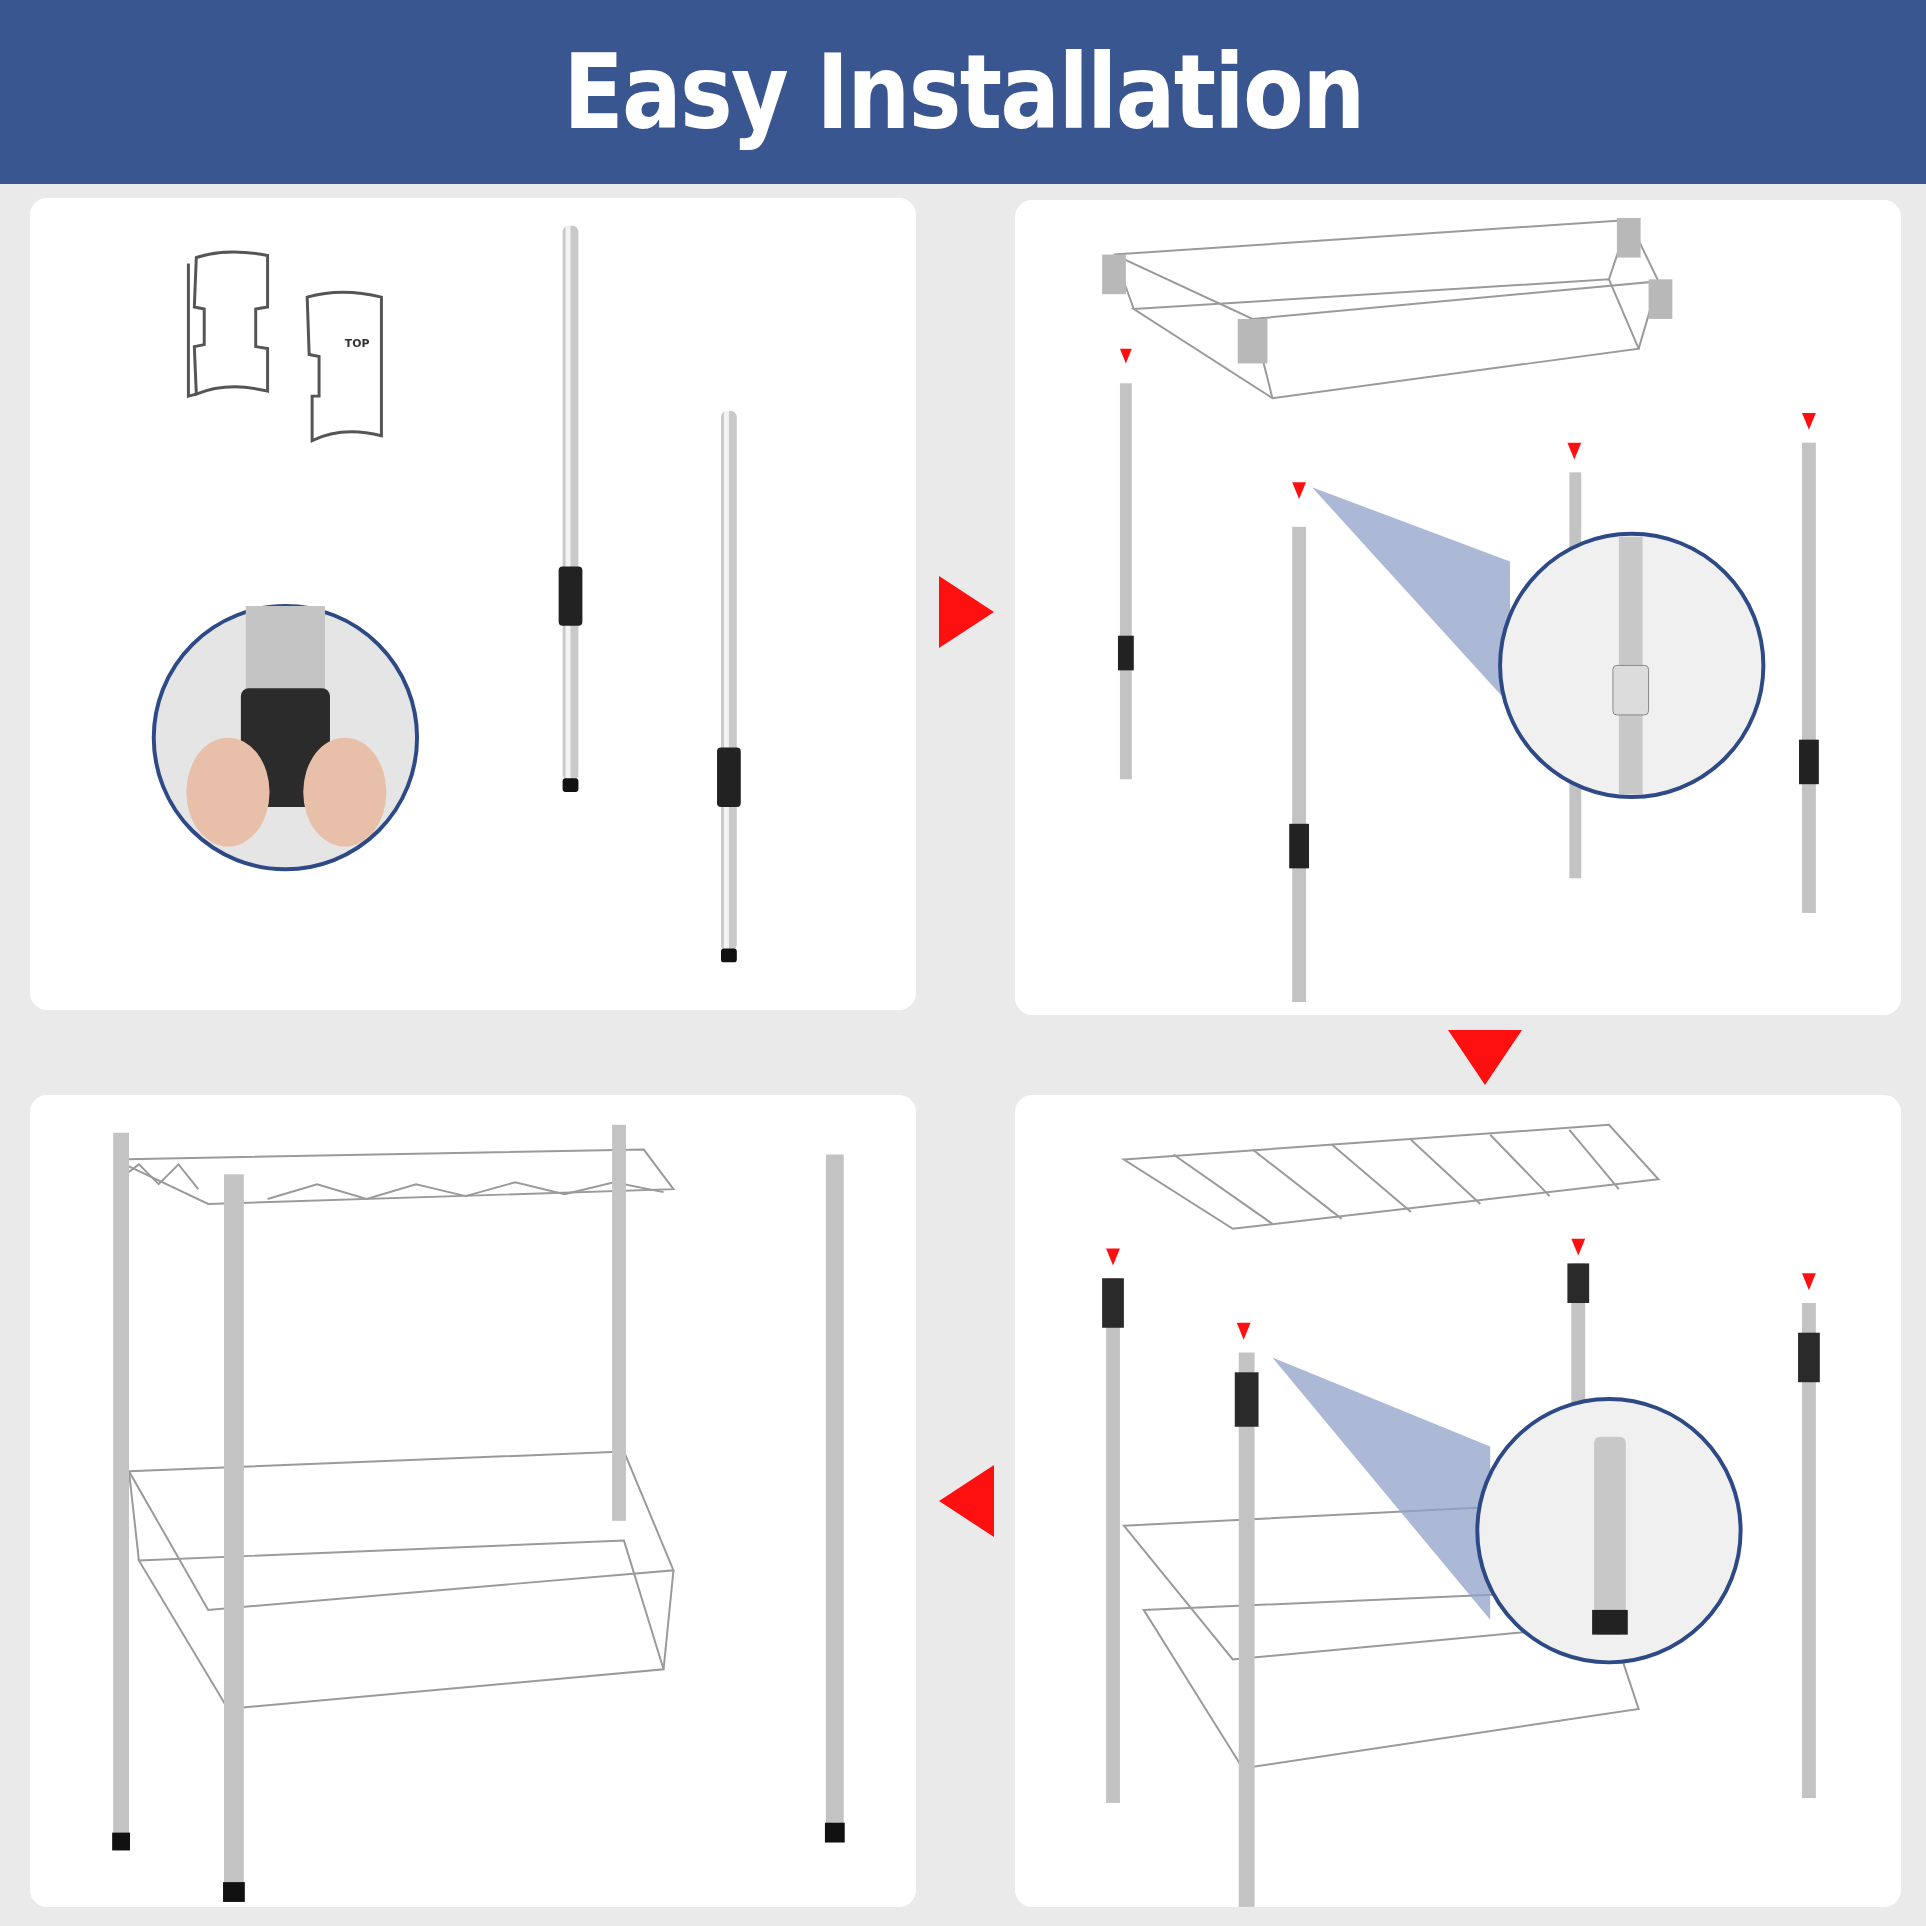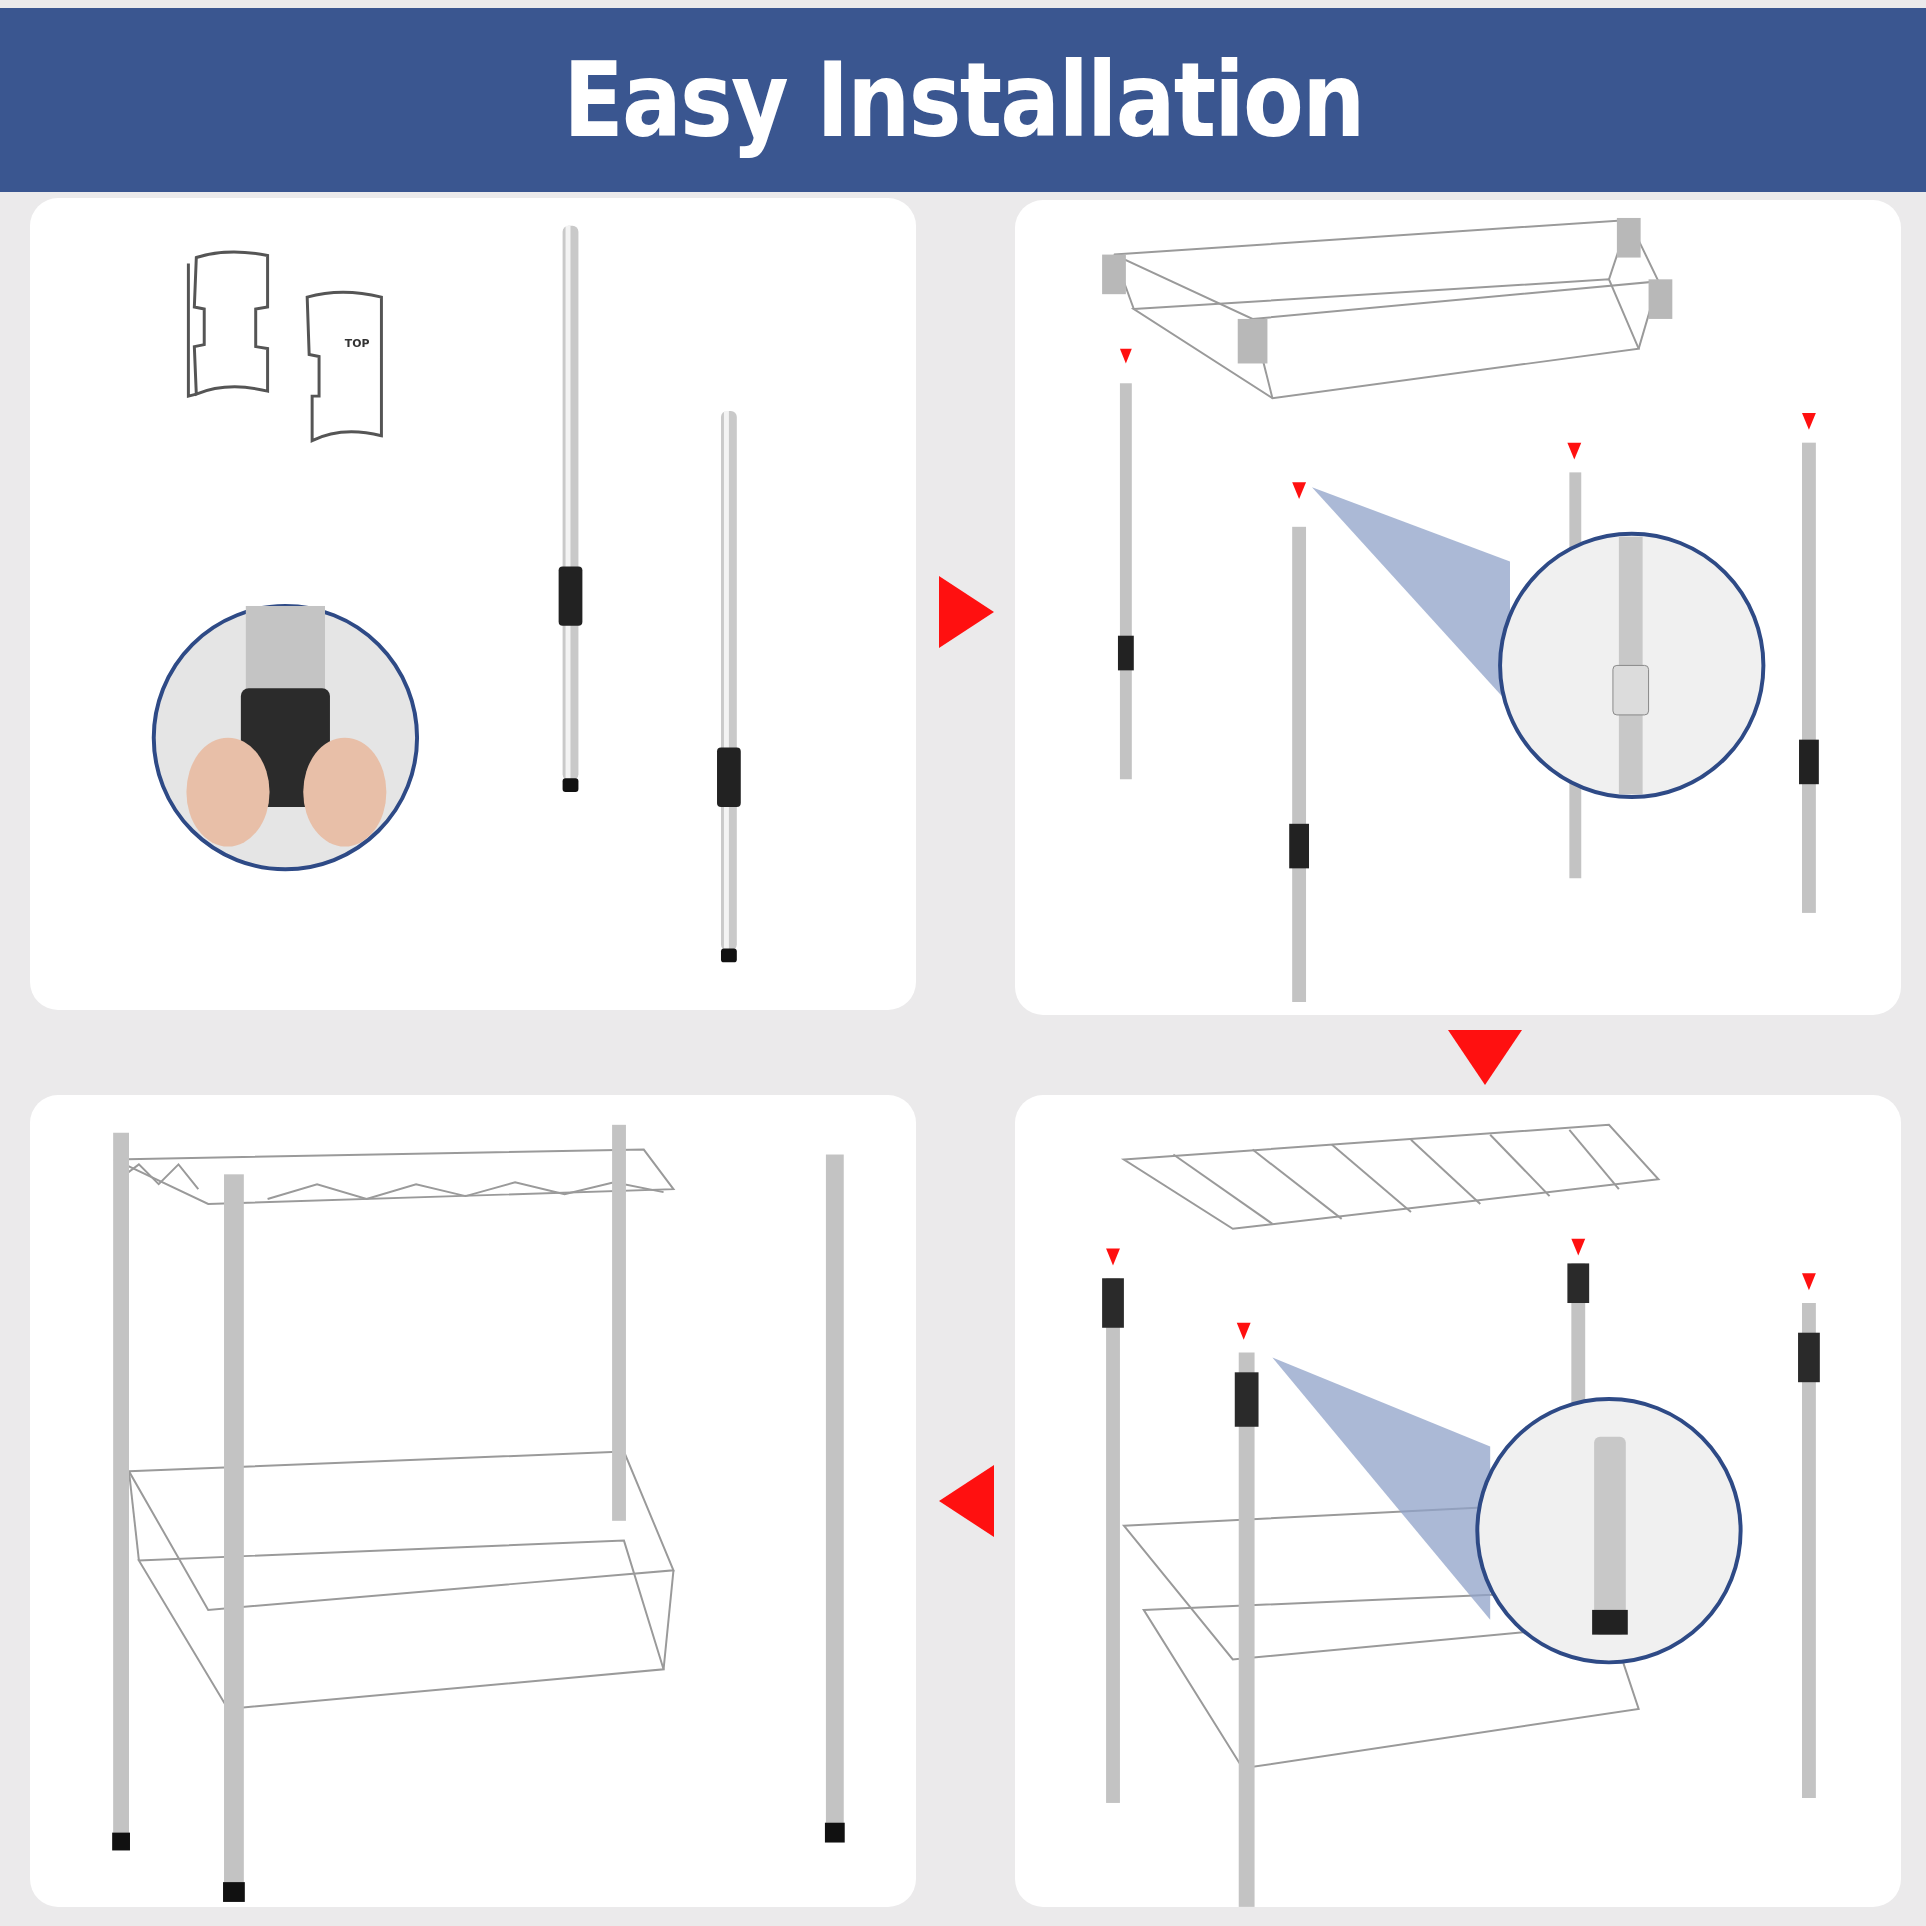--- a/index.html
+++ b/index.html
@@ -1,19 +1,19 @@
 <!DOCTYPE html>
 <html><head>
 <meta charset="utf-8">
 <style>
   html, body { margin:0; padding:0; }
   body { width:1927px; height:1927px; background:#ebeaeb; position:relative; overflow:hidden; font-family:"DejaVu Sans", sans-serif; }
-  .banner { position:absolute; left:0; top:8px; width:1927px; height:184px; background:#3a5690; display:flex; align-items:center; justify-content:center; }
+  .banner { position:absolute; left:0; top:0; width:1927px; height:184px; background:#3a5690; display:flex; align-items:center; justify-content:center; }
   .banner h1 { margin:0; color:#fff; font-family:"DejaVu Sans", sans-serif; font-weight:bold; font-size:103px; letter-spacing:-2px; transform:scaleX(0.86); }
-  .panel { position:absolute; background:#fff; border-radius:28px; overflow:hidden; }
+  .panel { position:absolute; background:#fff; border-radius:17px; overflow:hidden; }
   .p1 { left:30px; top:198px; width:886px; height:812px; }
   .p2 { left:1015px; top:200px; width:886px; height:815px; }
   .p3 { left:30px; top:1095px; width:886px; height:812px; }
   .p4 { left:1015px; top:1095px; width:886px; height:812px; }
   .arrow { position:absolute; width:0; height:0; }
   .arrow-right { left:939px; top:576px; border-top:36px solid transparent; border-bottom:36px solid transparent; border-left:55px solid #ff1010; }
   .arrow-down { left:1448px; top:1030px; border-left:37px solid transparent; border-right:37px solid transparent; border-top:55px solid #ff1010; }
   .arrow-left { left:939px; top:1465px; border-top:36px solid transparent; border-bottom:36px solid transparent; border-right:55px solid #ff1010; }
   svg { position:absolute; left:0; top:0; }
 </style>

